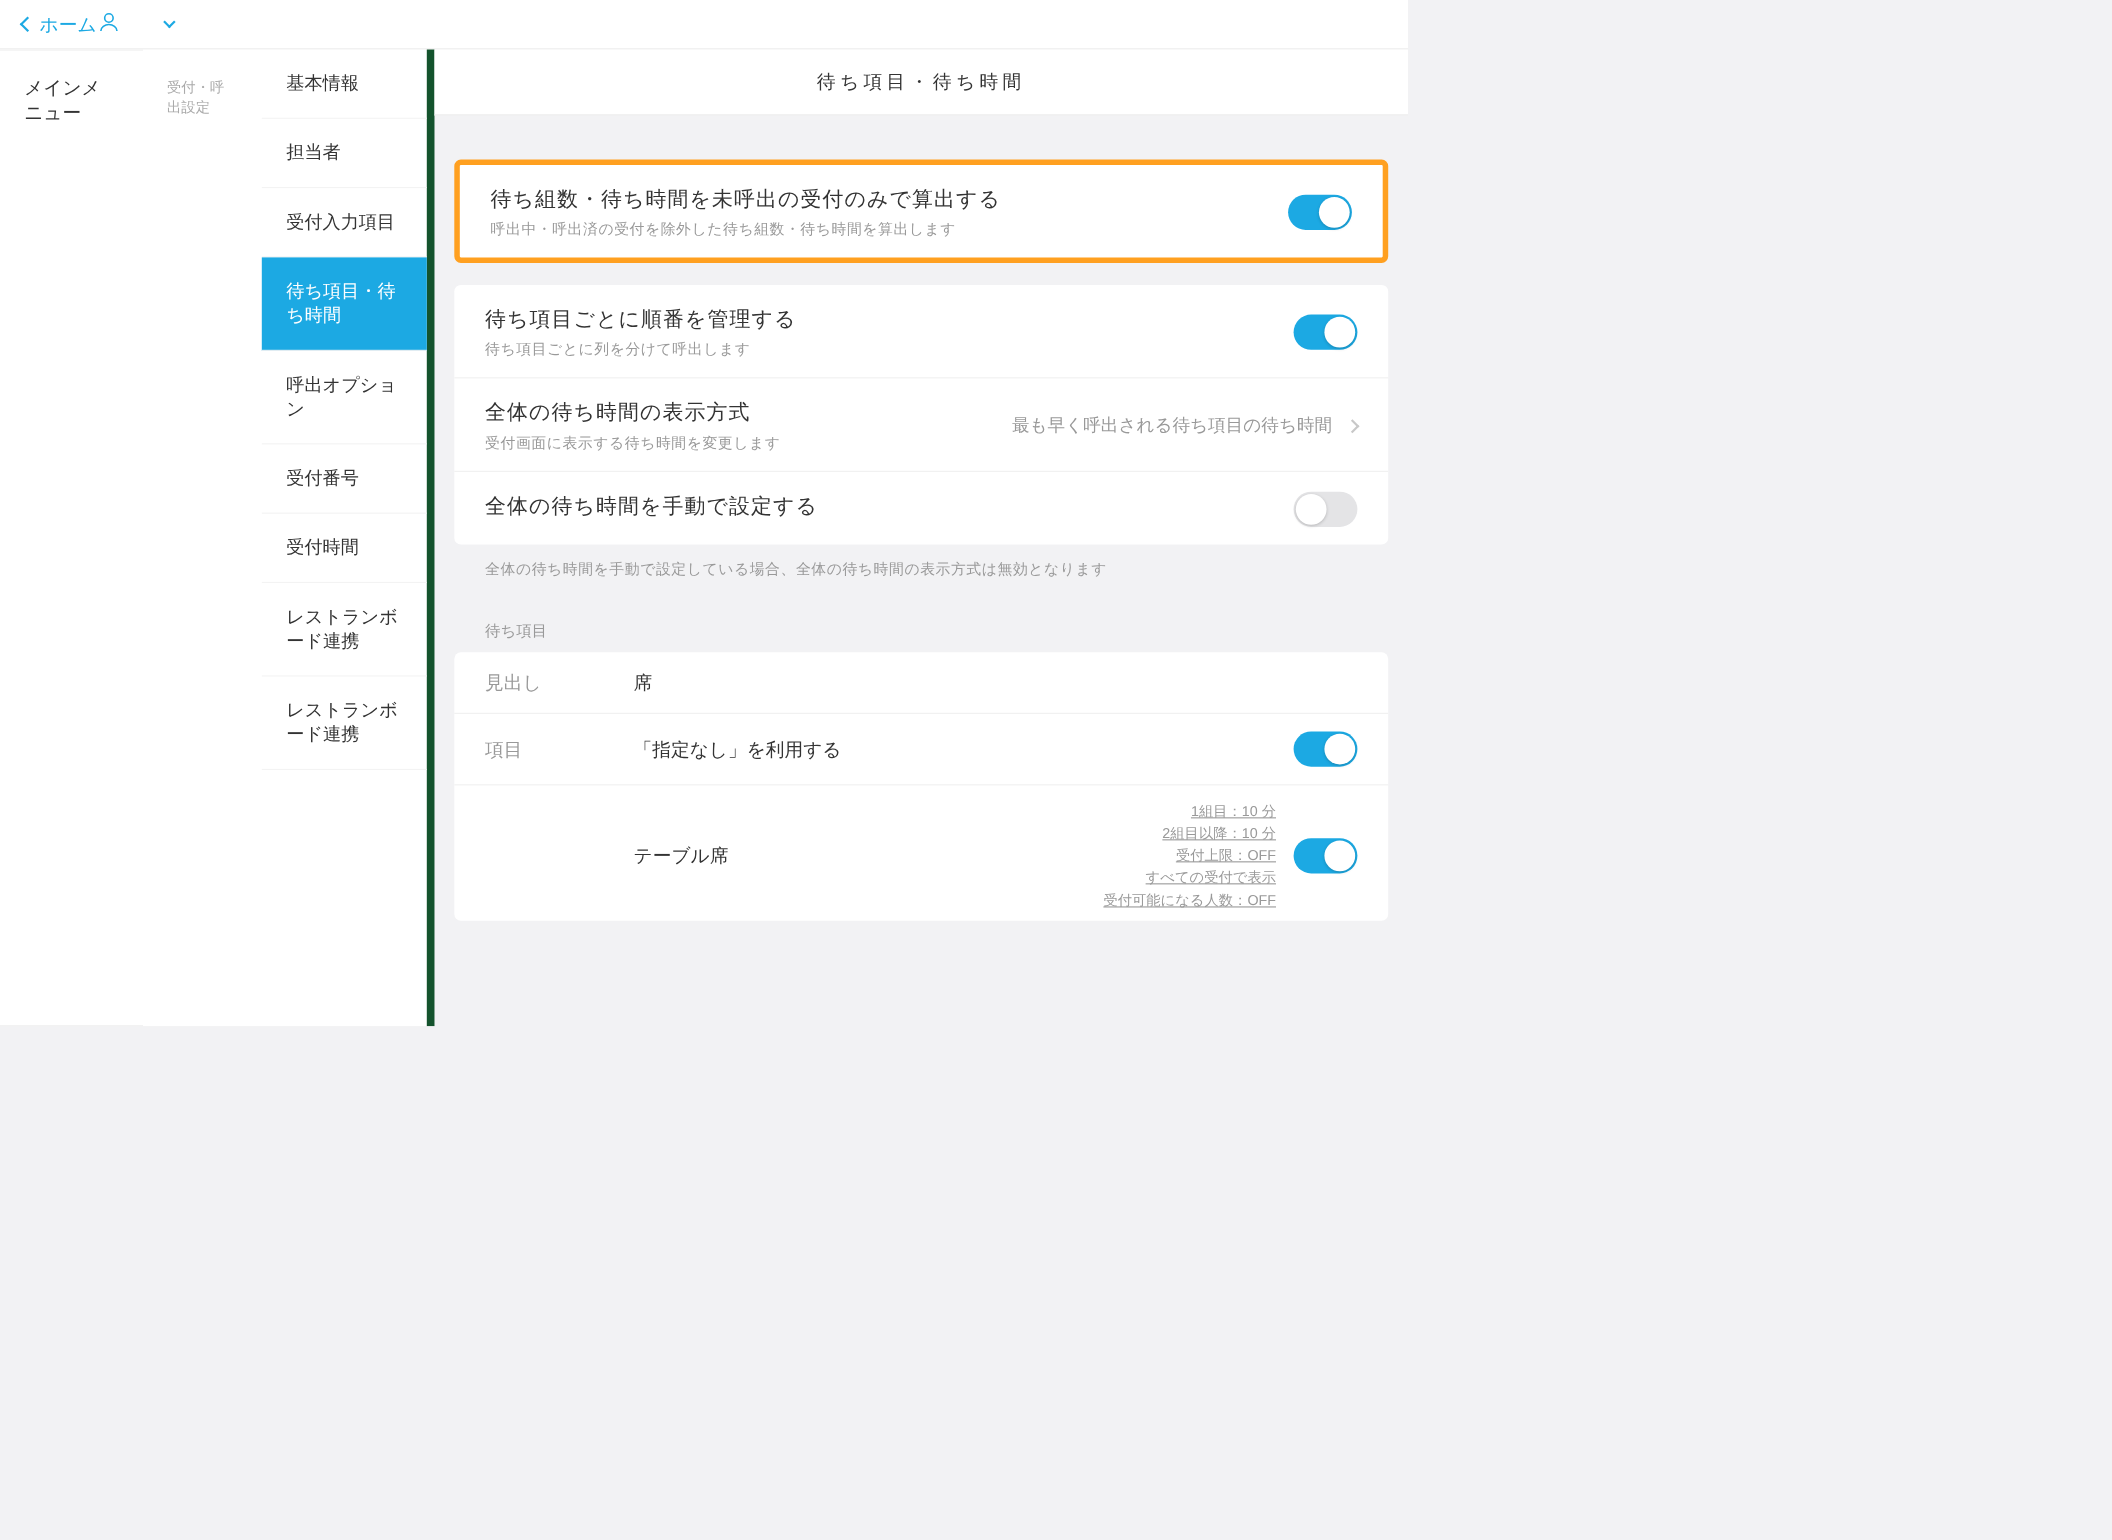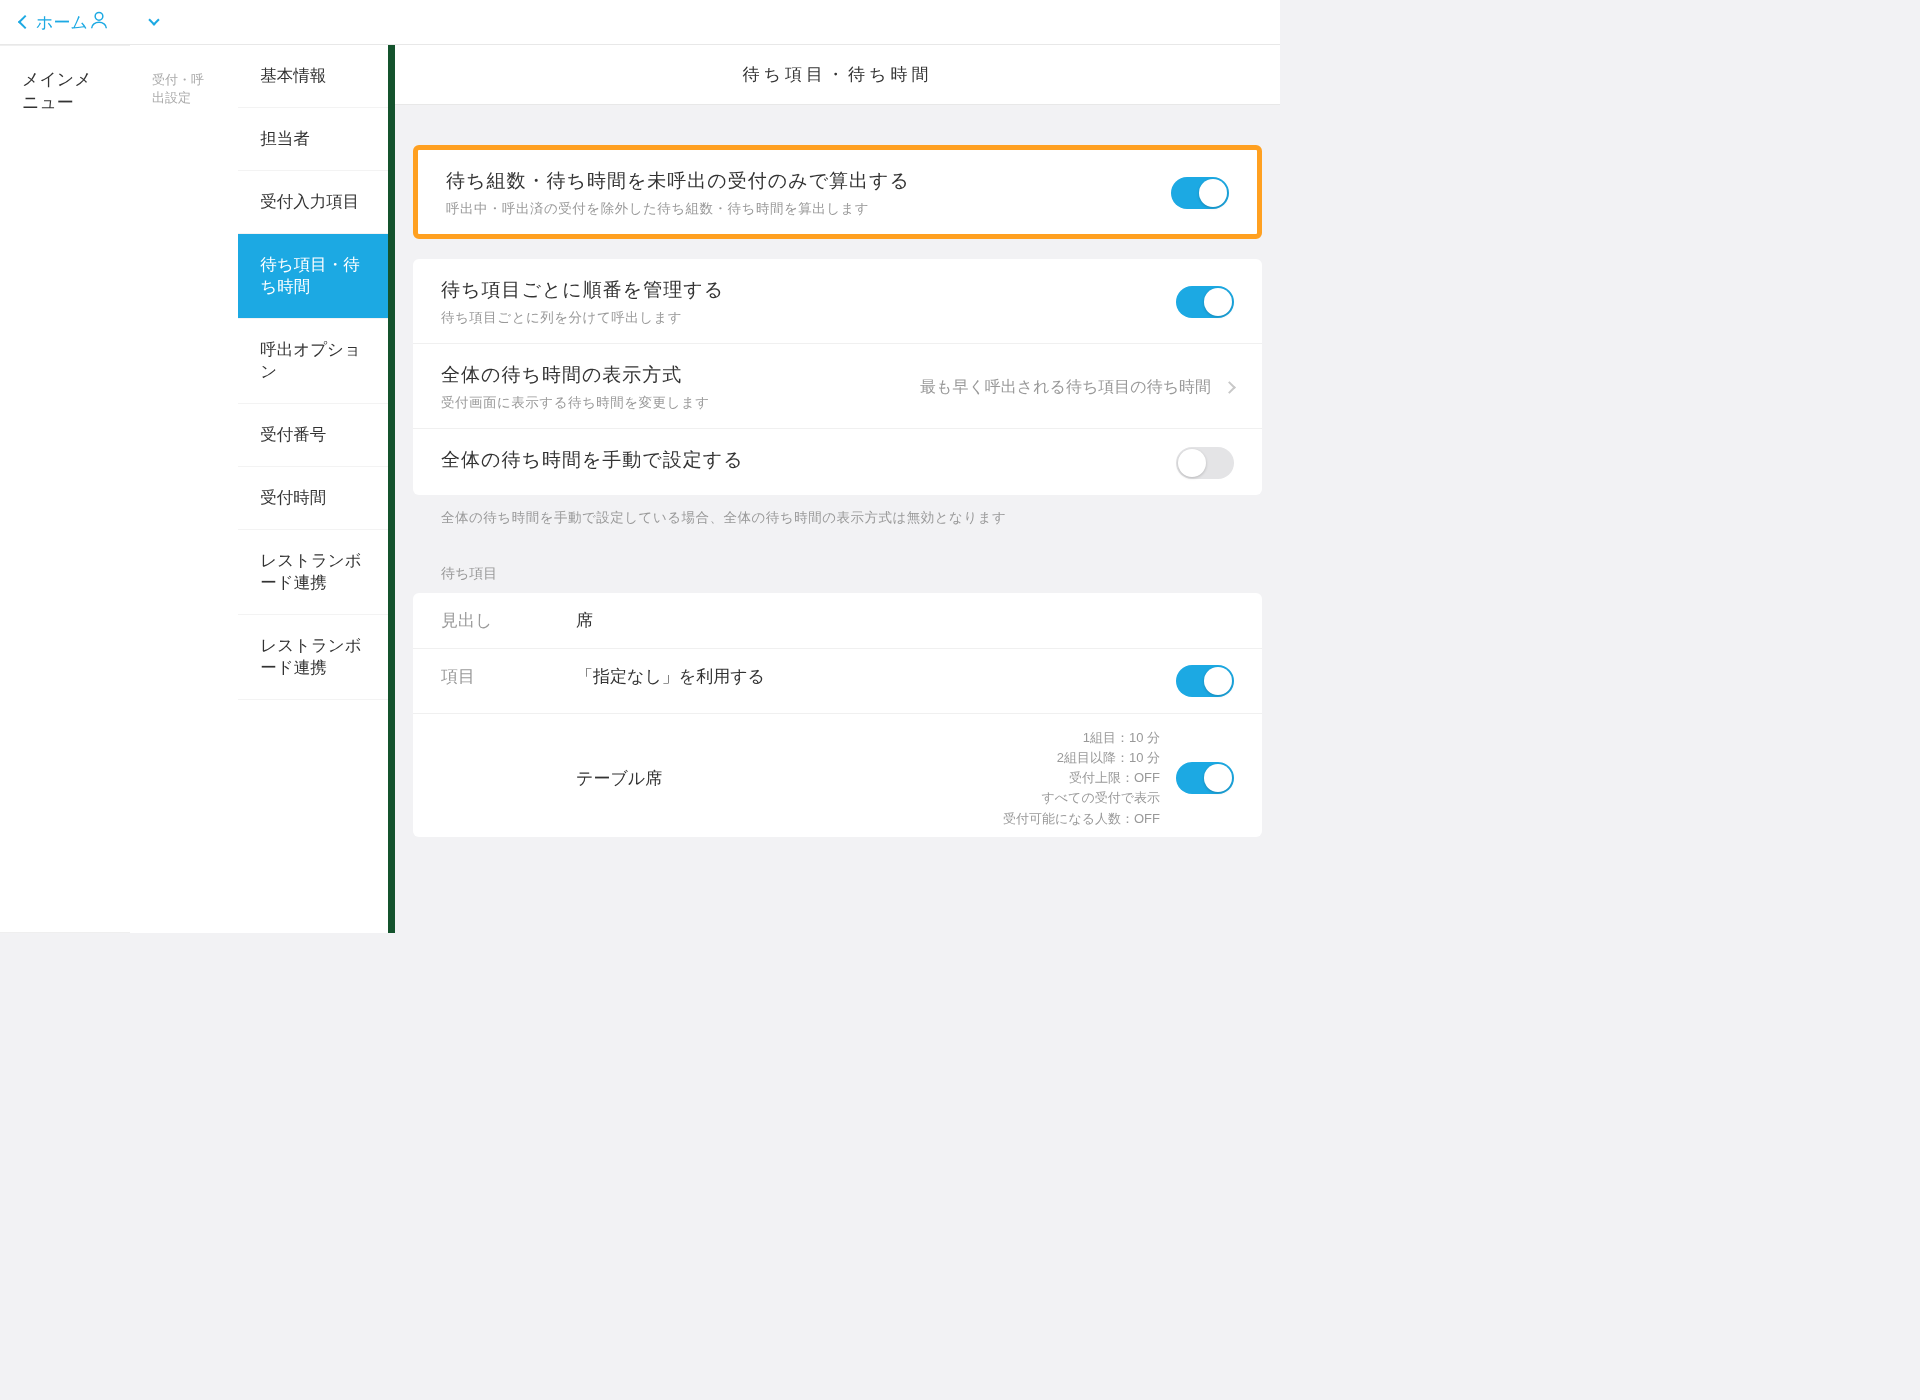--- a/index.html
+++ b/index.html
@@ -52,27 +52,27 @@
     .toggle.on .knob { right: 2px; }
     .toggle.off .knob { left: 2px; }
 
     .row-value { color: #999; font-size: 16px; margin-right: 14px; }
     .chev-right { display:inline-block; width:9px; height:9px; border-top: 2px solid #c8c8c8; border-right: 2px solid #c8c8c8; transform: rotate(45deg); }
 
     .note { font-size: 13.5px; color: #999; padding: 14px 46px 0; letter-spacing: 0.5px; }
 
     .section-header { font-size: 14px; color: #999; padding: 38px 46px 10px; }
 
-    .row-kv { display:flex; padding: 16px 28px; border-bottom: 1px solid #f0f0f0; }
+    .row-kv { display:flex; align-items:center; padding: 16px 28px; border-bottom: 1px solid #f0f0f0; }
     .row-kv .k { width: 135px; color:#999; font-size: 17px; }
     .row-kv .v { font-size: 17px; color:#333; flex:1; }
 
     .seat-row { display:flex; align-items:center; padding: 14px 28px 8px; }
     .seat-name { flex:1; font-size:17px; padding-left:135px; }
-    .seat-meta { text-align:right; font-size:13px; color:#999; line-height:1.55; margin-right:16px;}
+    .seat-meta { text-align:right; font-size:13px; color:#999; line-height:1.55; margin-right:16px;text-decoration:underline;}
     .seat-row .toggle { align-self:center; }
   </style>
 </head>
 <body>
 
 <div class="app">
   <div class="header">
     <div class="header-left">
       <span class="chev-left"></span>
       <span>ホーム</span>

